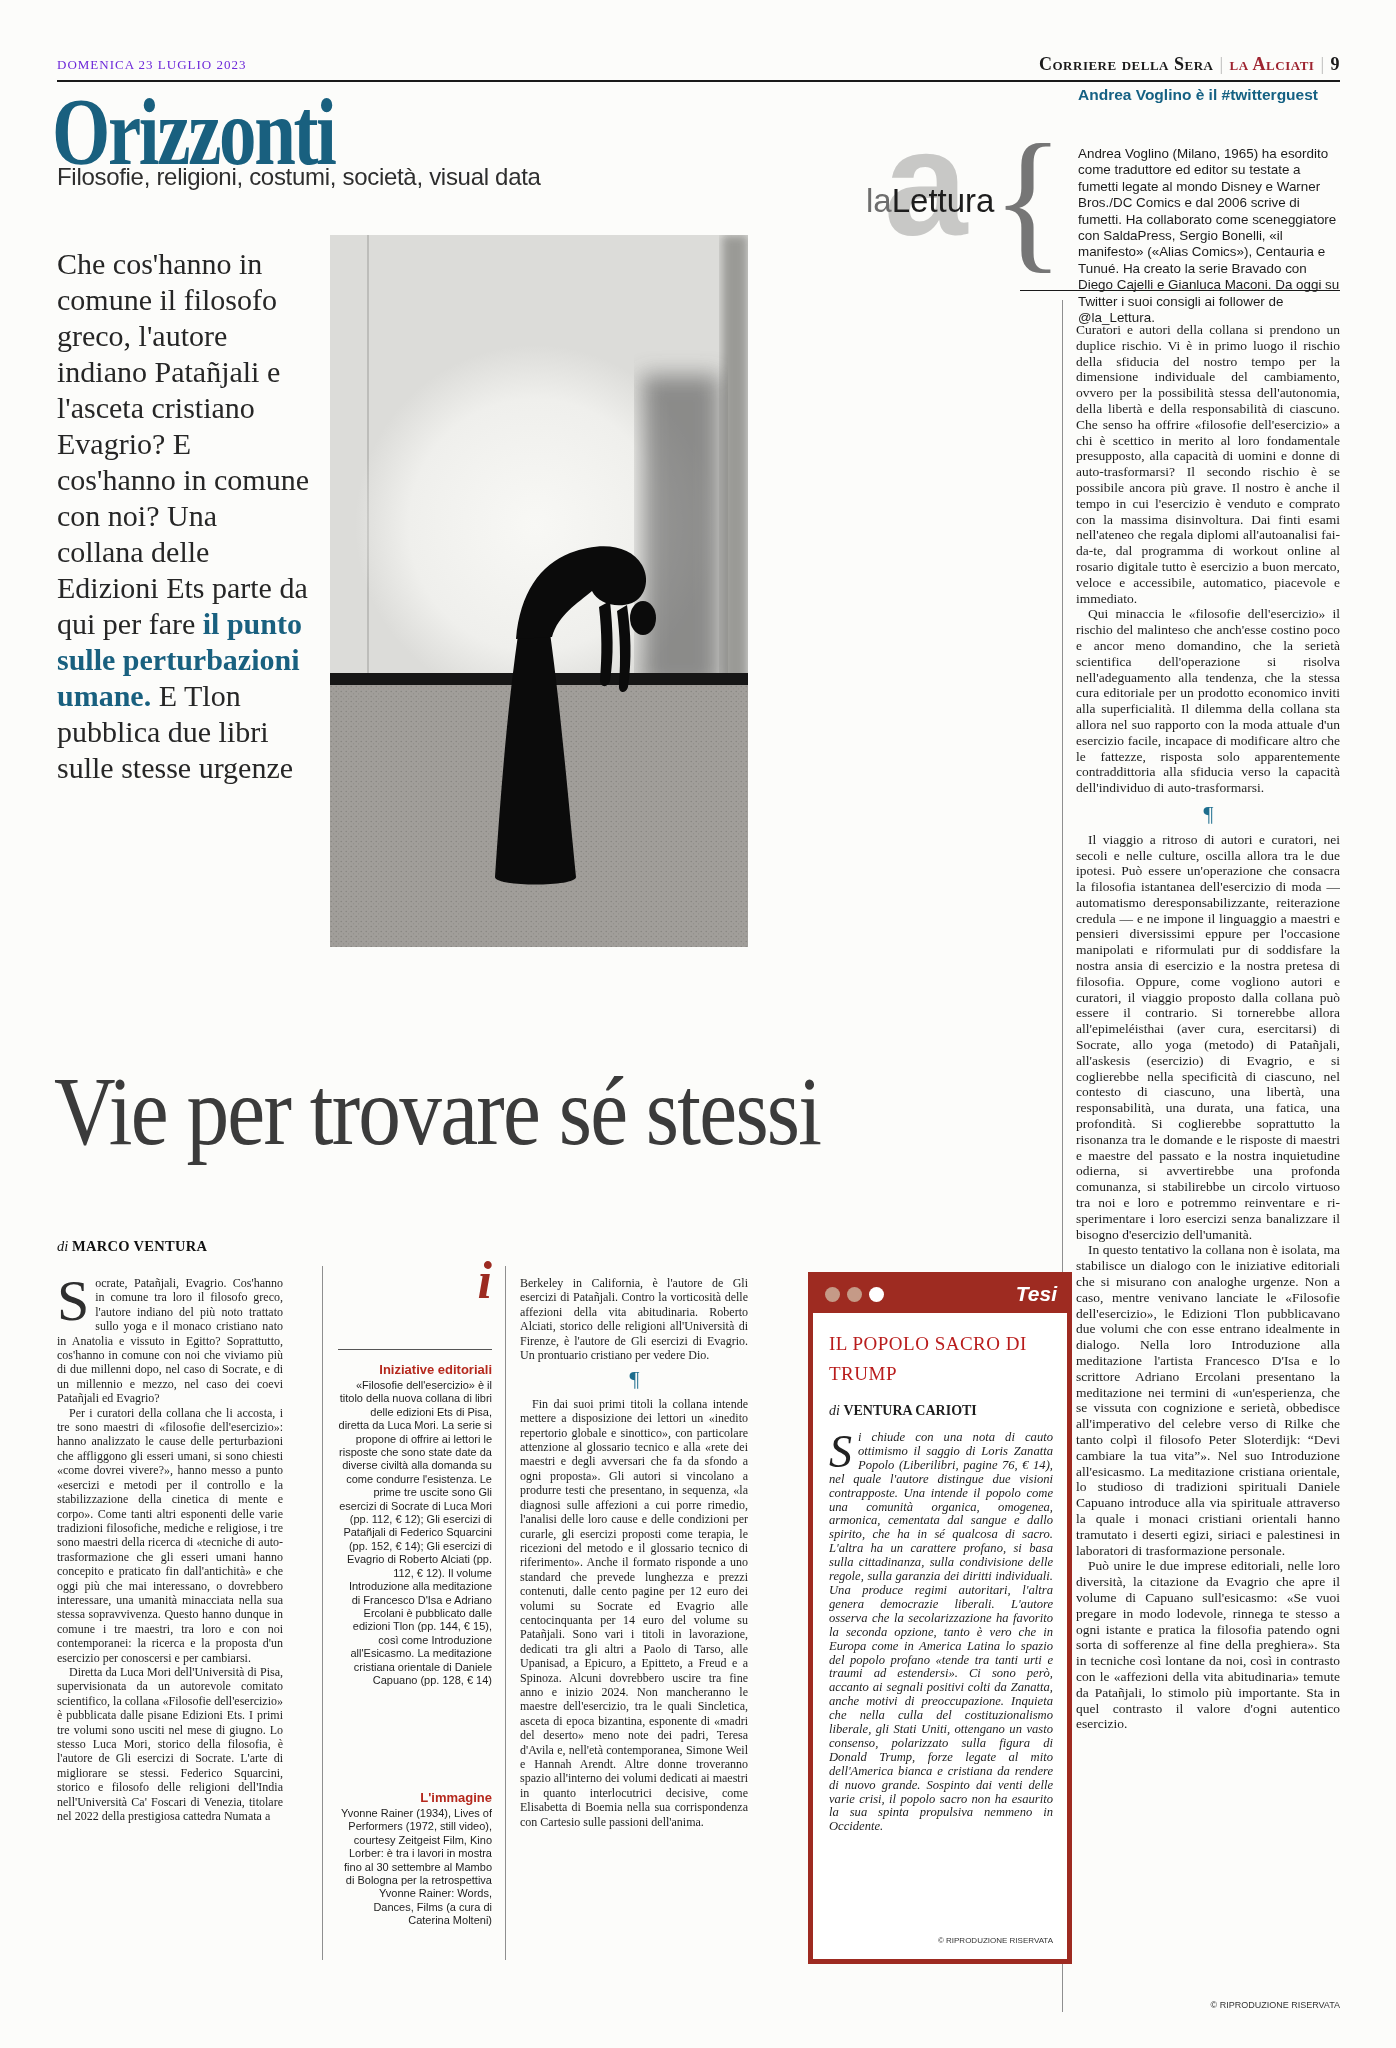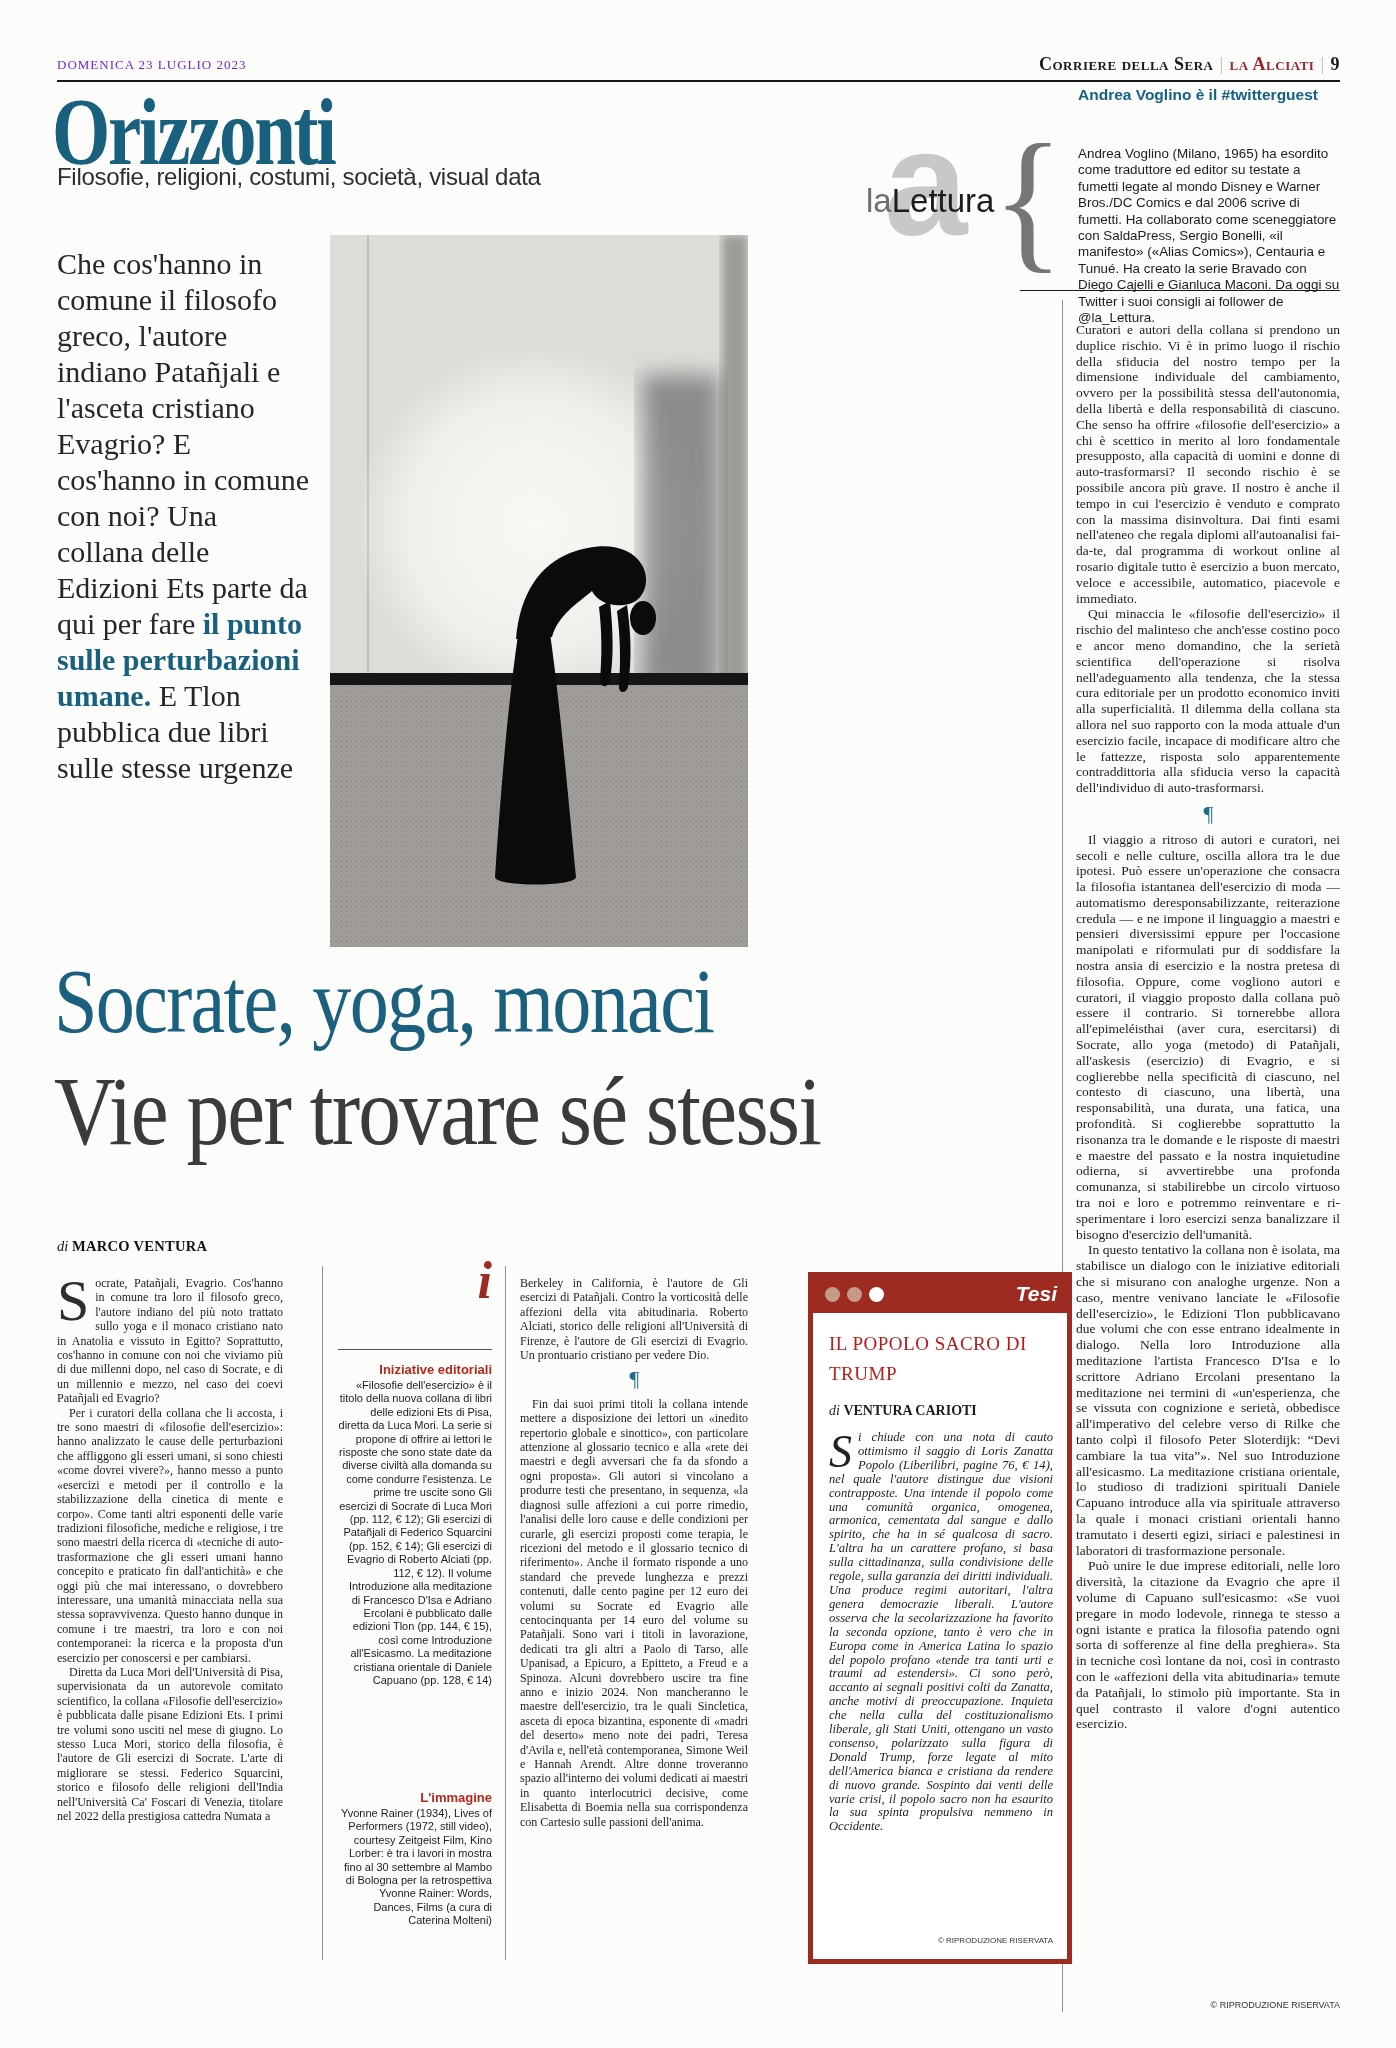--- a/index.html
+++ b/index.html
@@ -128,21 +128,20 @@
       <g fill="#0b0b0b">
         <path d="M165,642 C172,540 178,470 188,400 L220,398 C230,470 236,540 246,642 C246,652 165,652 165,642 Z"></path>
         <path d="M186,404 C190,358 210,330 240,318 C272,306 300,310 312,330 C320,344 316,362 302,368 C286,374 268,368 262,356 C248,368 228,380 222,402 Z"></path>
         <ellipse cx="313" cy="383" rx="13" ry="17"></ellipse>
         <path d="M280,366 C283,396 284,420 280,446 C278,453 270,453 270,445 C272,420 272,398 269,372 Z"></path>
         <path d="M297,370 C301,398 302,424 298,452 C296,459 288,459 289,450 C291,424 290,400 287,376 Z"></path>
       </g>
     </svg>
   </div>
 
-  <div class="abs hl1"><span>Socrate, yoga, monaci</span></div>
   <div class="abs hl2"><span>Vie per trovare sé stessi</span></div>
   <div class="abs byline">
     <span class="di">di </span><span class="nm">MARCO VENTURA</span>
   </div>
 
   <div class="abs vrule v1"></div>
   <div class="abs vrule v2"></div>
   <div class="abs vrule v3"></div>
 
   <div class="col col1">

